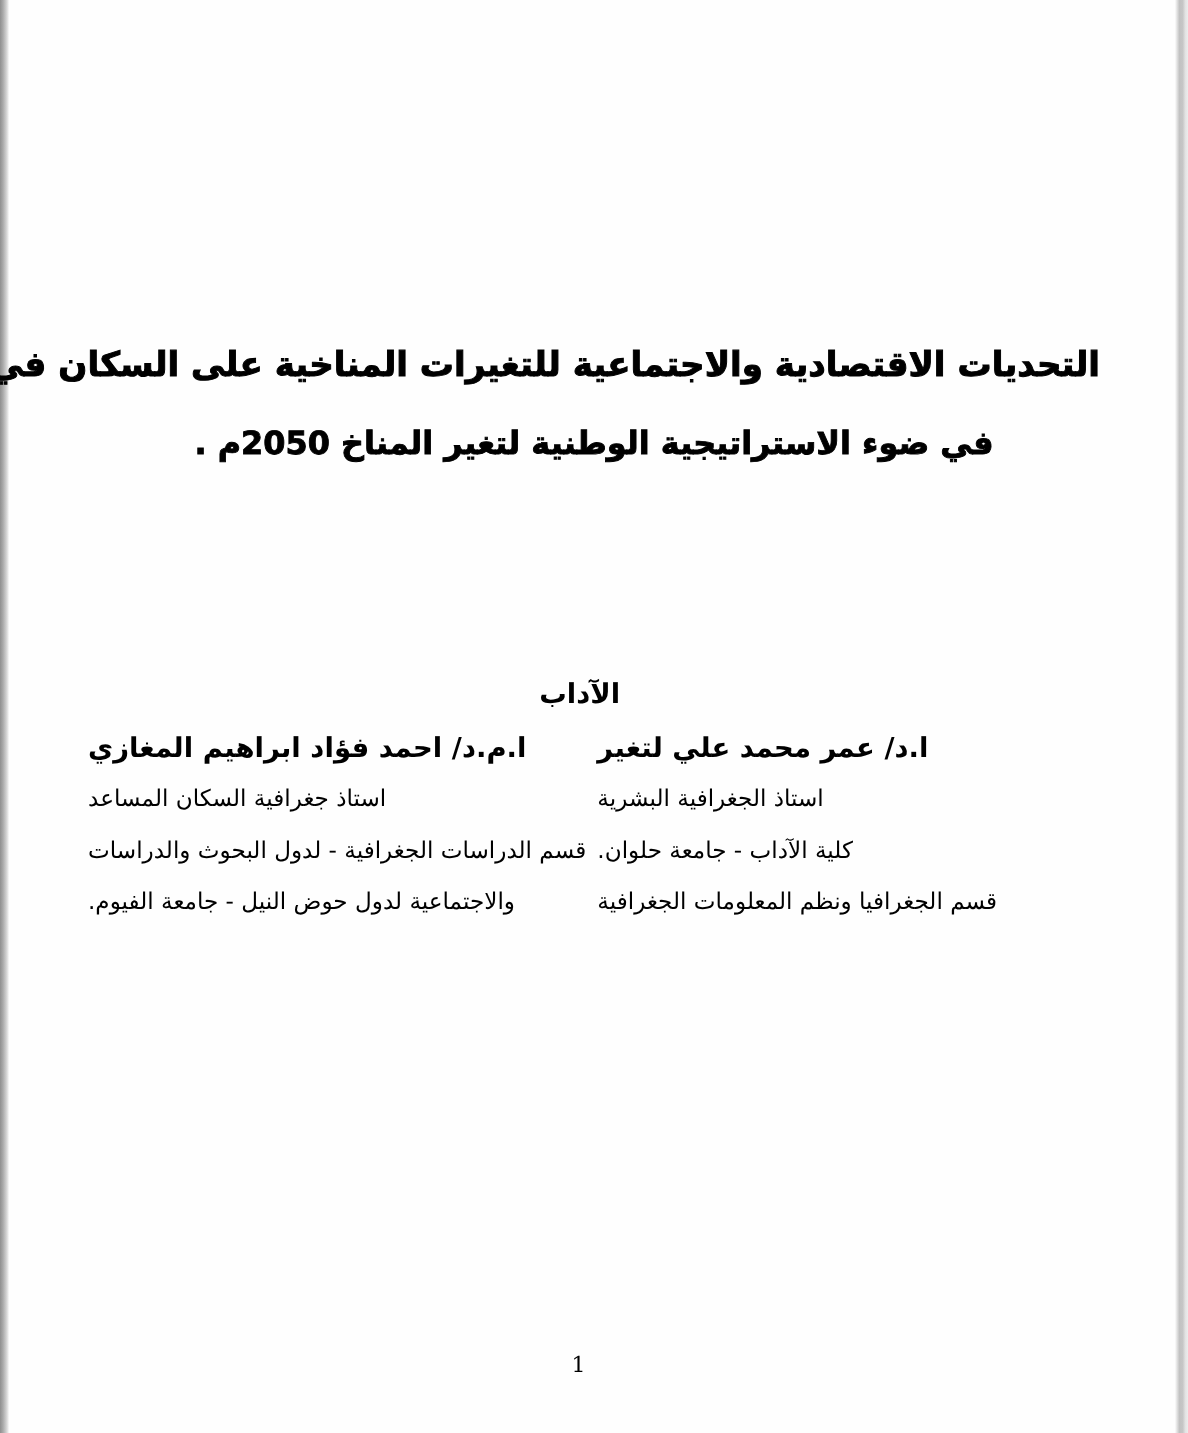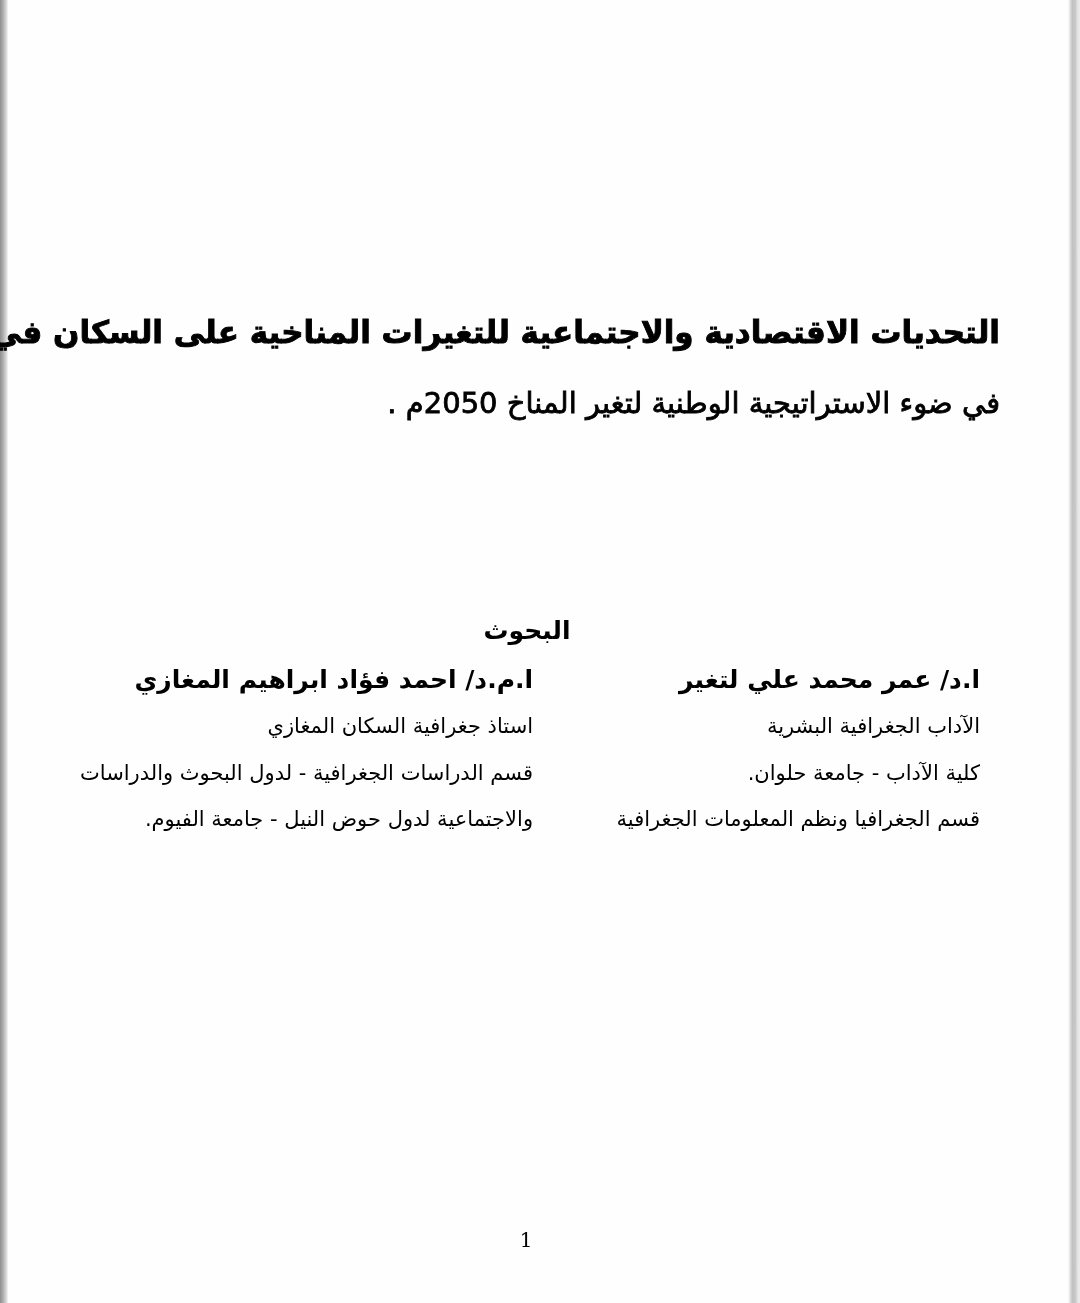--- a/index.html
+++ b/index.html
@@ -40,22 +40,23 @@
     -webkit-text-stroke: 0.9px #000000;
     letter-spacing: 0.5px;
     white-space: nowrap;
   }
   .title-line2 {
     position: absolute;
     top: 386px;
     left: 80px;
     right: 80px;
     direction: rtl;
+    text-align: center;
     font-size: 29px;
-    font-weight: 400;
+    font-weight: 700;
     -webkit-text-stroke: 0.8px #000000;
     white-space: nowrap;
   }
   .prepared-by {
     position: absolute;
     top: 616px;
     left: 0;
     right: 26px;
     direction: rtl;
     text-align: center;
@@ -66,21 +67,21 @@
     position: absolute;
     top: 656px;
     left: 80px;
     right: 100px;
     direction: rtl;
     display: grid;
     grid-template-columns: 1fr 1fr;
     column-gap: 10px;
   }
   .author {
-    text-align: right;
+    text-align: left;
     direction: rtl;
   }
   .author .line {
     line-height: 46.5px;
     font-size: 21px;
     white-space: nowrap;
   }
   .author .name {
     font-size: 25px;
     font-weight: bold;
@@ -101,34 +102,34 @@
 
 <div class="page">
 
   <div class="edge-strip-left"></div>
   <div class="edge-strip-right"></div>
 
   <div class="title-line1">التحديات الاقتصادية والاجتماعية للتغيرات المناخية على السكان في مصر</div>
 
   <div class="title-line2">في ضوء الاستراتيجية الوطنية لتغير المناخ 2050م .</div>
 
-  <div class="prepared-by">البحوث</div>
+  <div class="prepared-by">الآداب</div>
 
   <div class="authors">
 
     <div class="author">
       <div class="line name">ا.د/ عمر محمد علي لتغير</div>
-      <div class="line">الآداب الجغرافية البشرية</div>
+      <div class="line">استاذ الجغرافية البشرية</div>
       <div class="line">كلية الآداب - جامعة حلوان.</div>
       <div class="line">قسم الجغرافيا ونظم المعلومات الجغرافية</div>
     </div>
 
     <div class="author">
       <div class="line name">ا.م.د/ احمد فؤاد ابراهيم المغازي</div>
-      <div class="line">استاذ جغرافية السكان المغازي</div>
+      <div class="line">استاذ جغرافية السكان المساعد</div>
       <div class="line">قسم الدراسات الجغرافية - لدول البحوث والدراسات</div>
       <div class="line">والاجتماعية لدول حوض النيل - جامعة الفيوم.</div>
     </div>
 
   </div>
 
   <div class="page-number">1</div>
 
 </div>
 

